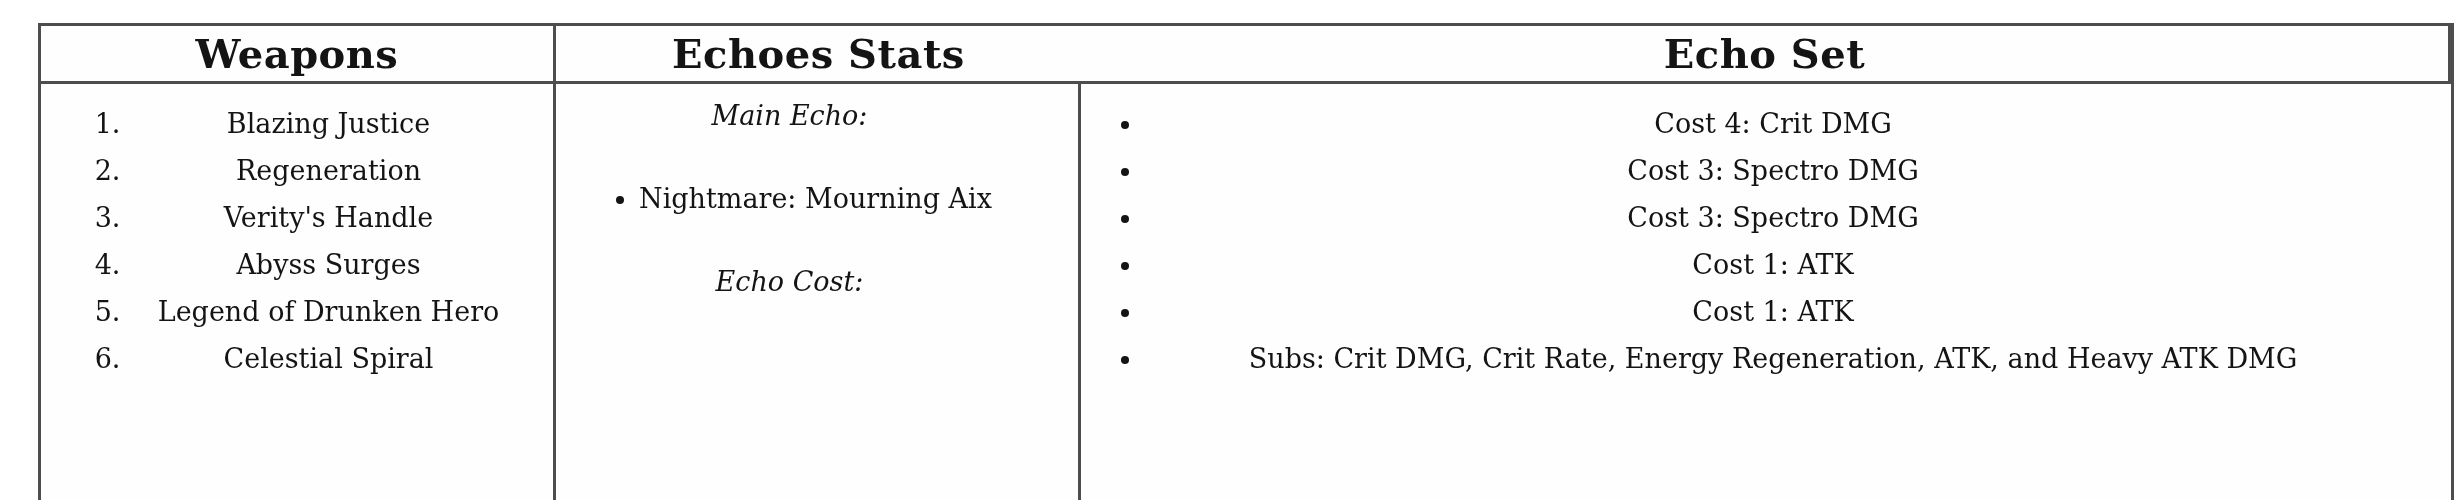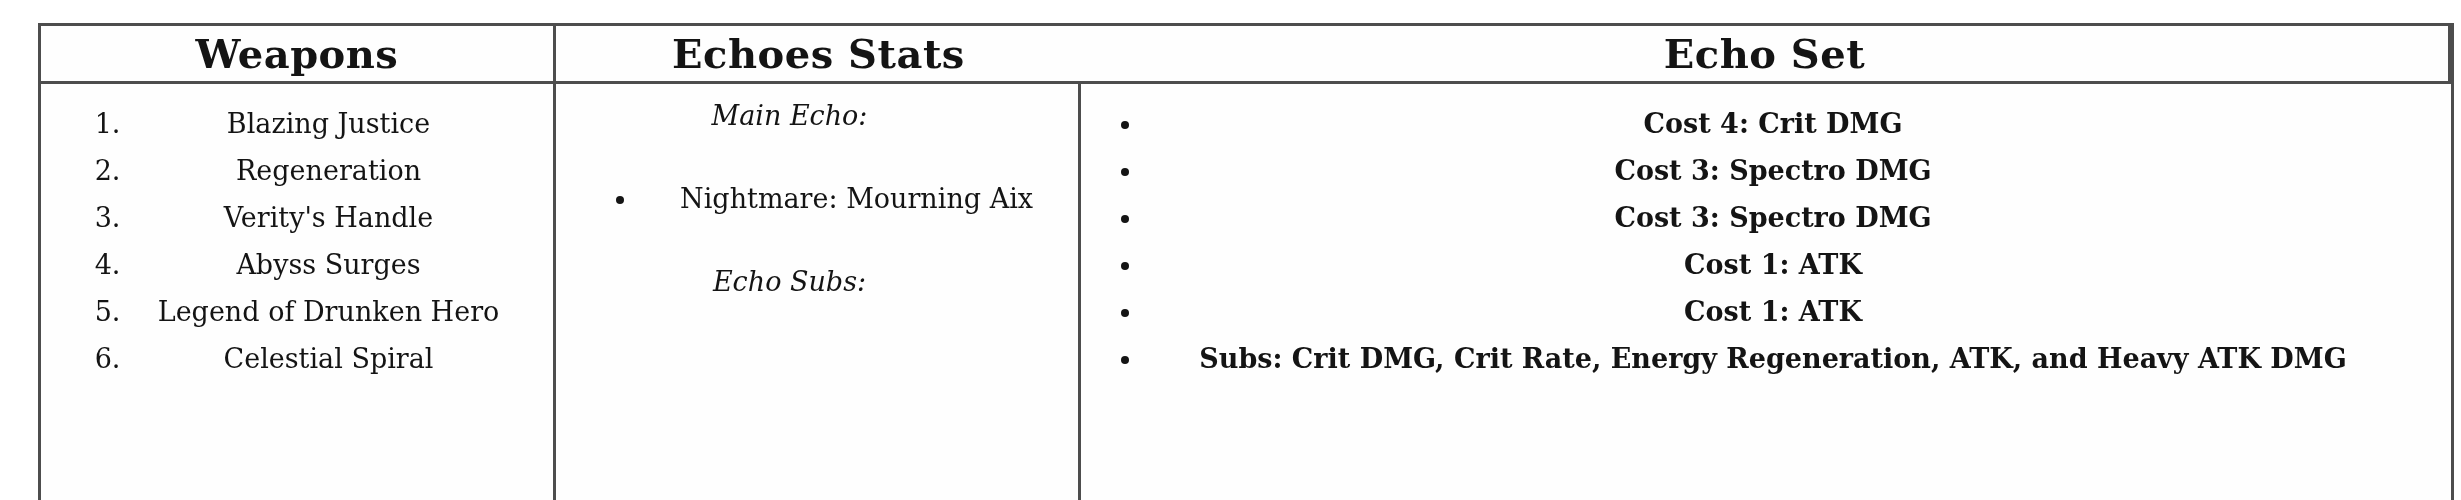--- a/index.html
+++ b/index.html
@@ -58,28 +58,27 @@
   .cell-echo p {
     margin: 0 0 36px 0;
     padding-right: 55px;
     font-style: italic;
   }
   .cell-echo ul {
     margin: 0 0 36px 0;
     padding: 0 45px 0 83px;
     list-style: disc outside;
   }
-  .cell-echo ul li { text-align: right; }
+  .cell-echo ul li { text-align: left; }
 
   
   ul.stats-list {
     margin: 8px 4px 0 0;
     padding: 0 45px 0 63px;
     list-style: disc outside;
-    font-weight: bold;
   }
   ul.stats-list li { text-align: center; }
 </style>
 </head>
 <body>
 
 <div class="table-outer">
   <div class="grid">
 
     <div class="th col-divider">Weapons</div>
@@ -95,21 +94,21 @@
         <li>Legend of Drunken Hero</li>
         <li>Celestial Spiral</li>
       </ol>
     </div>
 
     <div class="td col-divider cell-echo">
       <p>Main Echo:</p>
       <ul>
         <li>Nightmare: Mourning Aix</li>
       </ul>
-      <p>Echo Subs:</p>
+      <p>Echo Cost:</p>
     </div>
 
     <div class="td">
       <ul class="stats-list">
         <li>Cost 4: Crit DMG</li>
         <li>Cost 3: Spectro DMG</li>
         <li>Cost 3: Spectro DMG</li>
         <li>Cost 1: ATK</li>
         <li>Cost 1: ATK</li>
         <li>Subs: Crit DMG, Crit Rate, Energy Regeneration, ATK, and Heavy ATK DMG</li>

